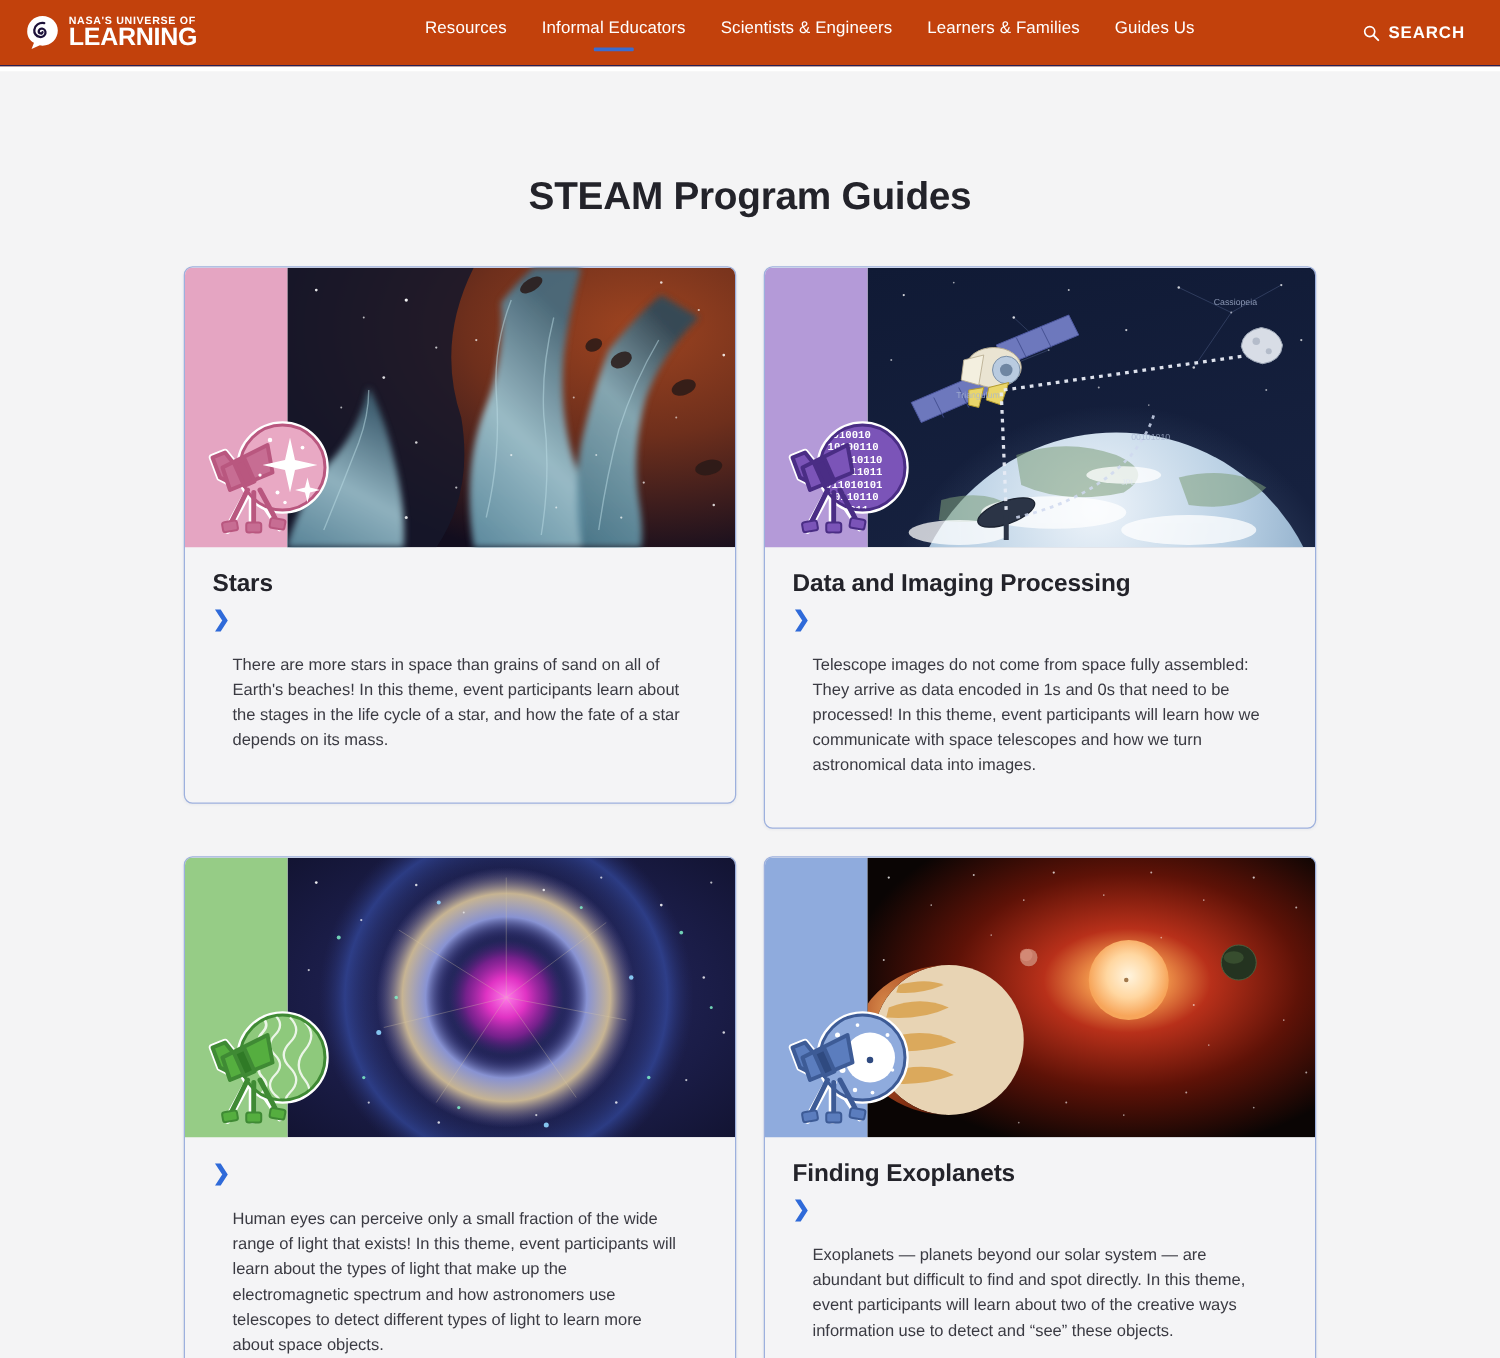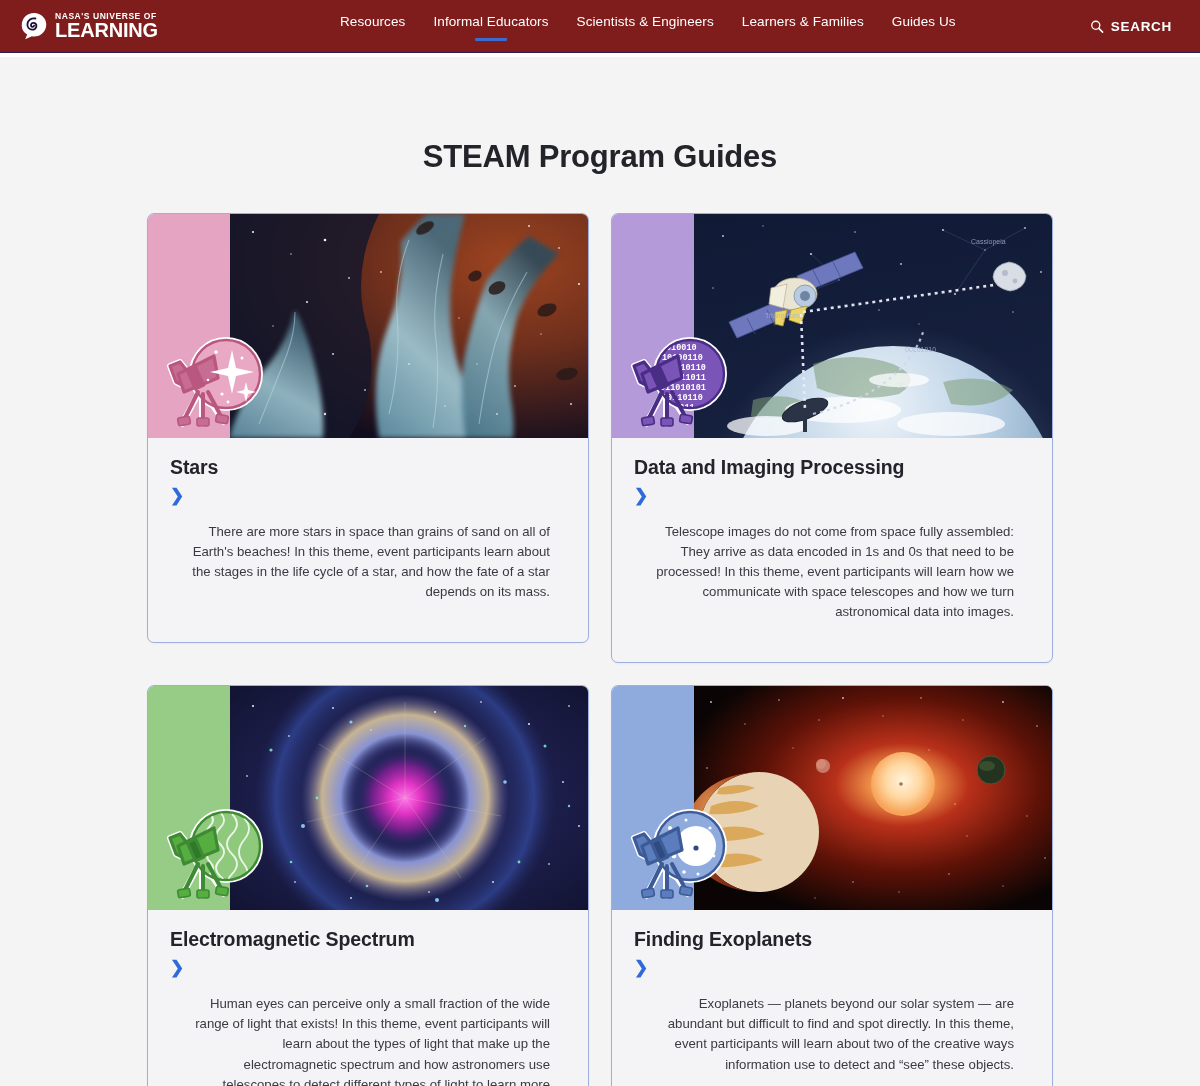--- a/index.html
+++ b/index.html
@@ -10,21 +10,21 @@
     min-height: 1086px;
     background: #f4f4f5;
     font-family: "Liberation Sans", sans-serif;
     color: #2c2c33;
     -webkit-font-smoothing: antialiased;
   }
 
   
   .navbar {
     height: 53px;
-    background: #7f1d1d;
+    background: #c2410c;
     display: flex;
     align-items: center;
     position: relative;
     border-bottom: 1px solid #2b2050;
   }
   .brand {
     display: flex;
     align-items: center;
     gap: 7px;
     margin-left: 20px;
@@ -177,21 +177,20 @@
     gap: 6px;
     text-decoration: none;
     flex-direction: column;
   }
   .card-title .chev { color: #2f6ad9; font-size: 17px; font-weight: bold; }
   .card-desc {
     font-size: 13.2px;
     line-height: 1.52;
     color: #3a3a42;
     margin: 16px;
-    text-align: right;
   }
 </style>
 </head>
 <body>
 
 <div class="navbar">
   <a class="brand" href="#">
     <span class="brand-mark">
       <svg viewBox="0 0 32 32" width="28" height="28" aria-hidden="true">
         <path d="M16 1C8 1 2 7.2 2 15c0 5.2 2.6 8.4 6.2 10.4L6 31l7.6-3.4C14.4 27.9 15.2 28 16 28c8 0 14-6.2 14-13.8C30 7 24 1 16 1z" fill="#ffffff"></path>
@@ -617,21 +616,20 @@
             <g fill="#55ae3f" stroke="#3f8a34" stroke-width="1.6">
               <rect x="20" y="95" width="12" height="8" rx="2" transform="rotate(-10 26 99)"></rect>
               <rect x="39" y="96" width="12" height="8" rx="2"></rect>
               <rect x="58" y="93" width="12" height="8" rx="2" transform="rotate(10 64 97)"></rect>
             </g>
           </svg>
         </span>
       </a>
       <div class="card-body">
         <a class="card-title" href="#">
-          <span>Electromagnetic Spectrum</span>
           <span class="chev">❯</span>
         </a>
         <p class="card-desc">Human eyes can perceive only a small fraction of the wide range of light that exists! In this theme, event participants will learn about the types of light that make up the electromagnetic spectrum and how astronomers use telescopes to detect different types of light to learn more about space objects.</p>
       </div>
     </div>
 
     <div class="card">
       <a class="card-media" href="#">
         <div class="band" style="background:#8fabdd"></div>
         <div class="photo">

